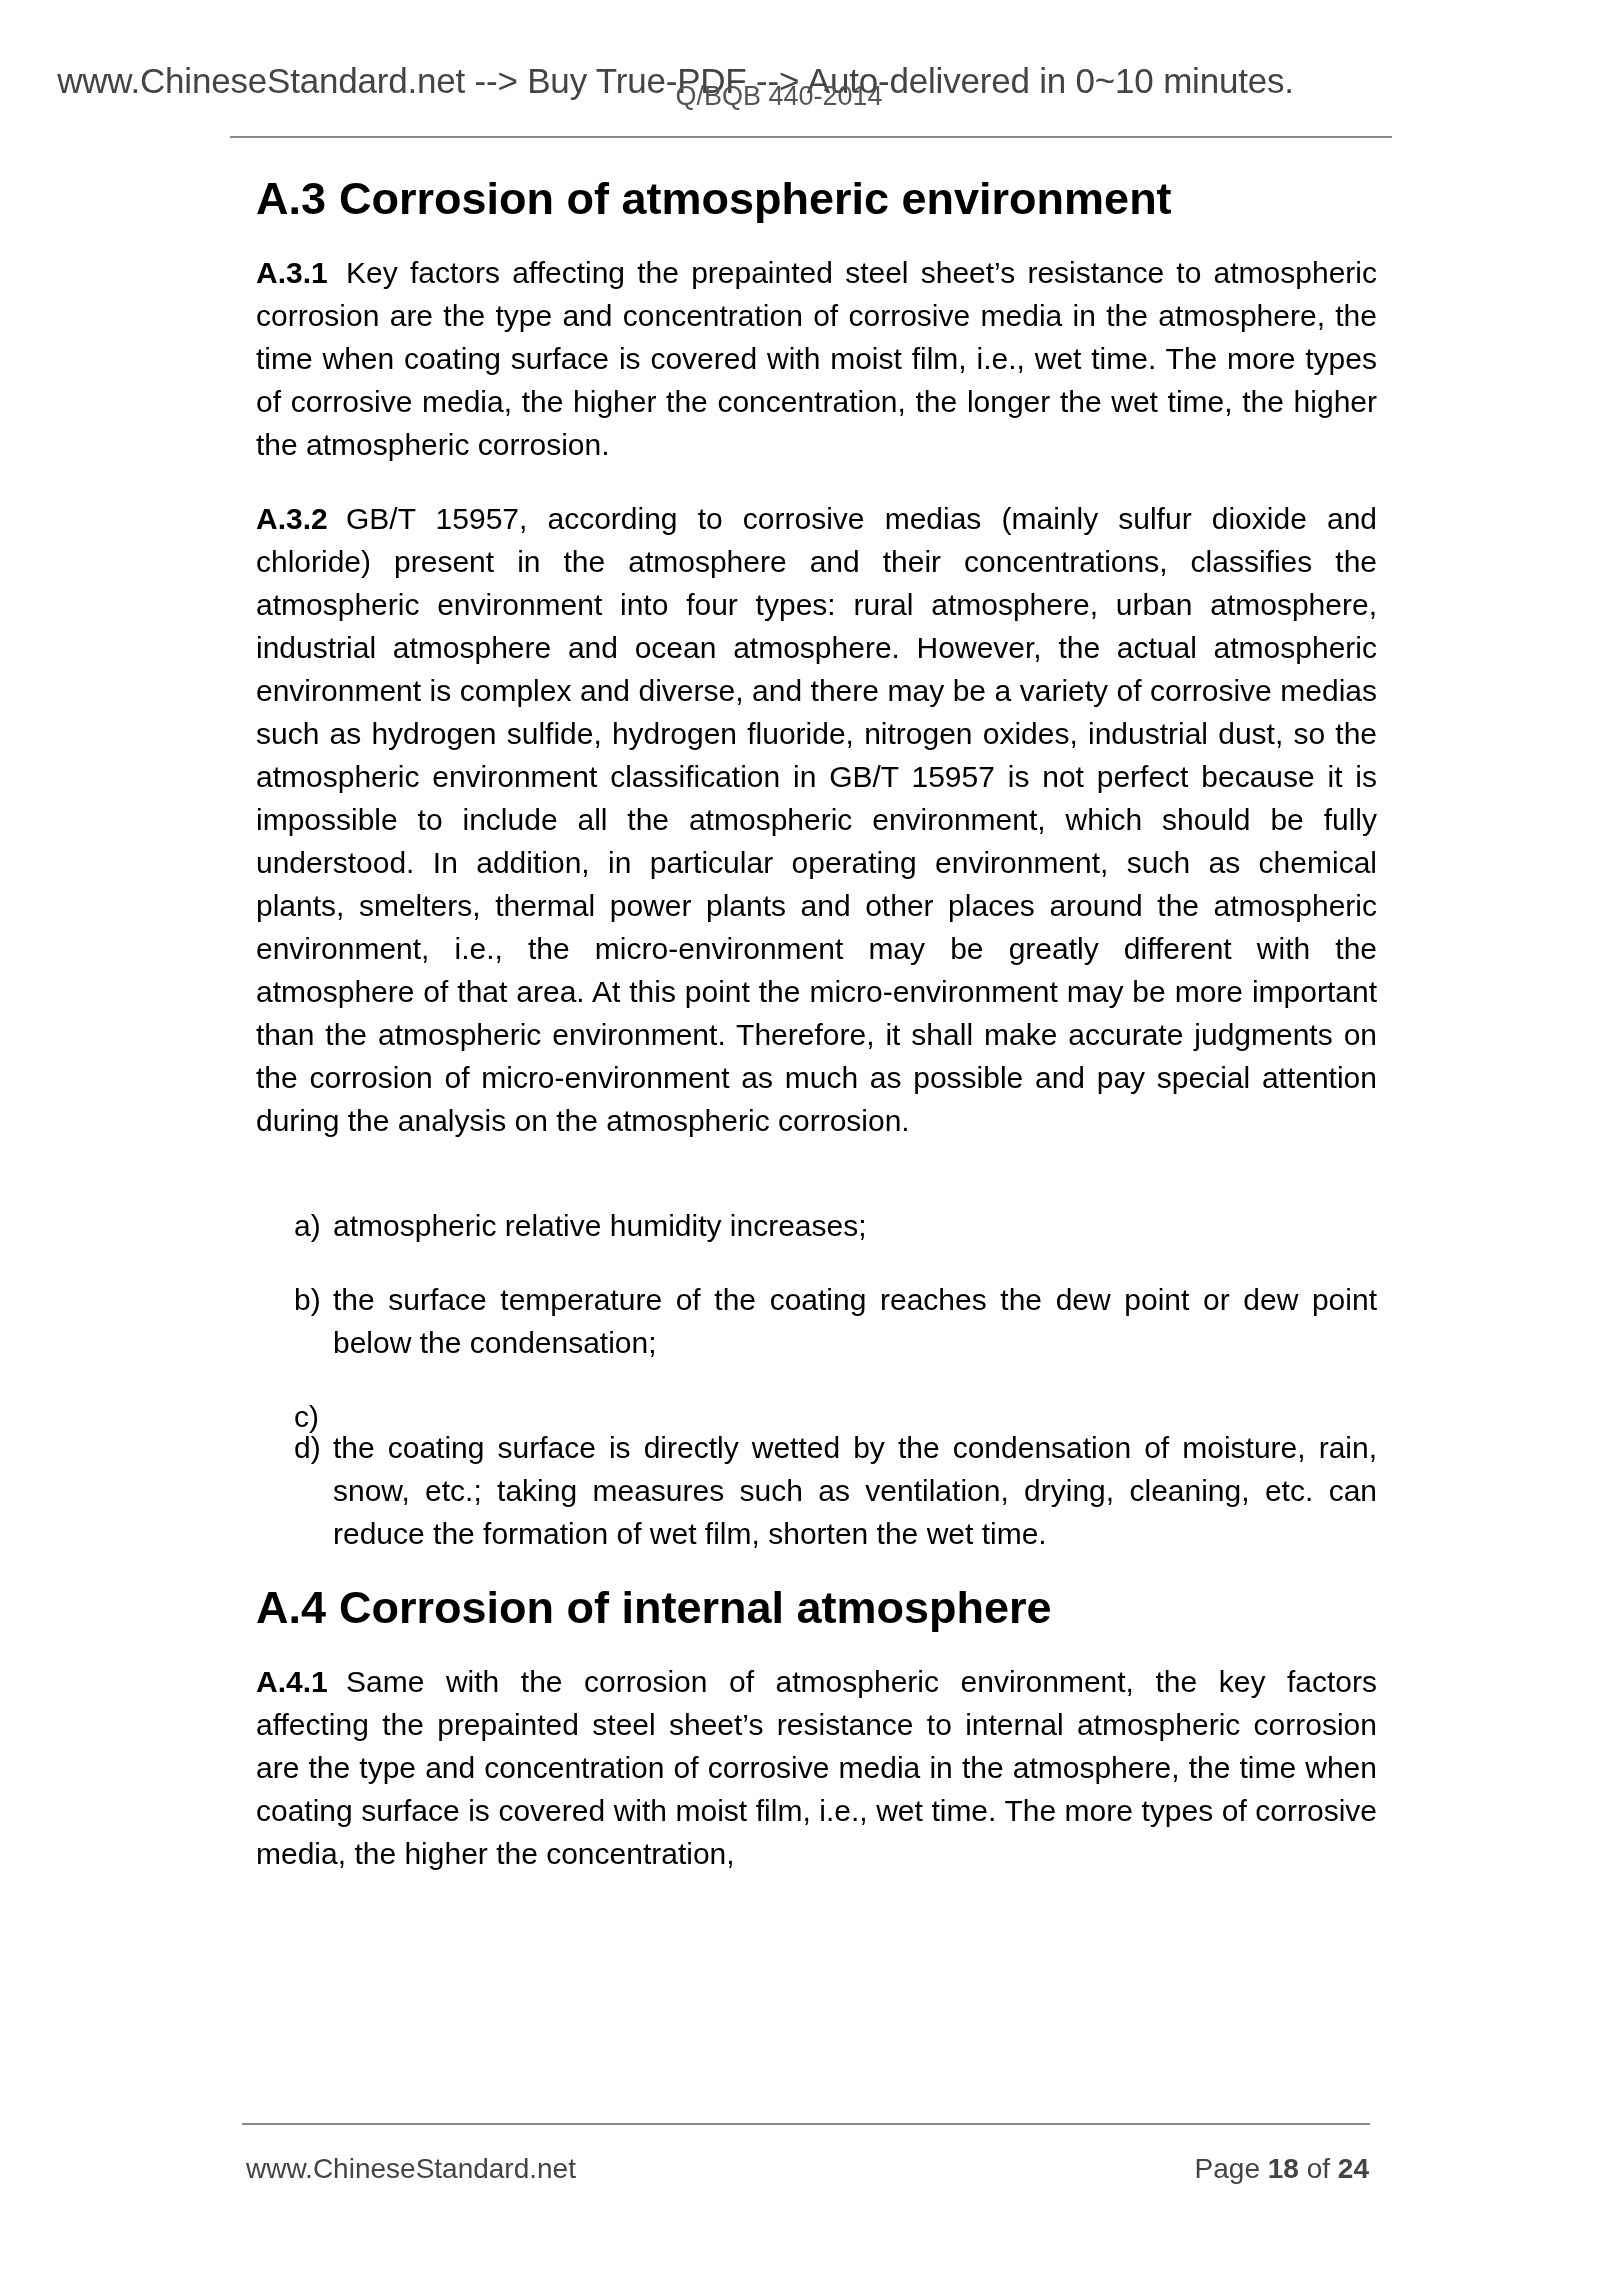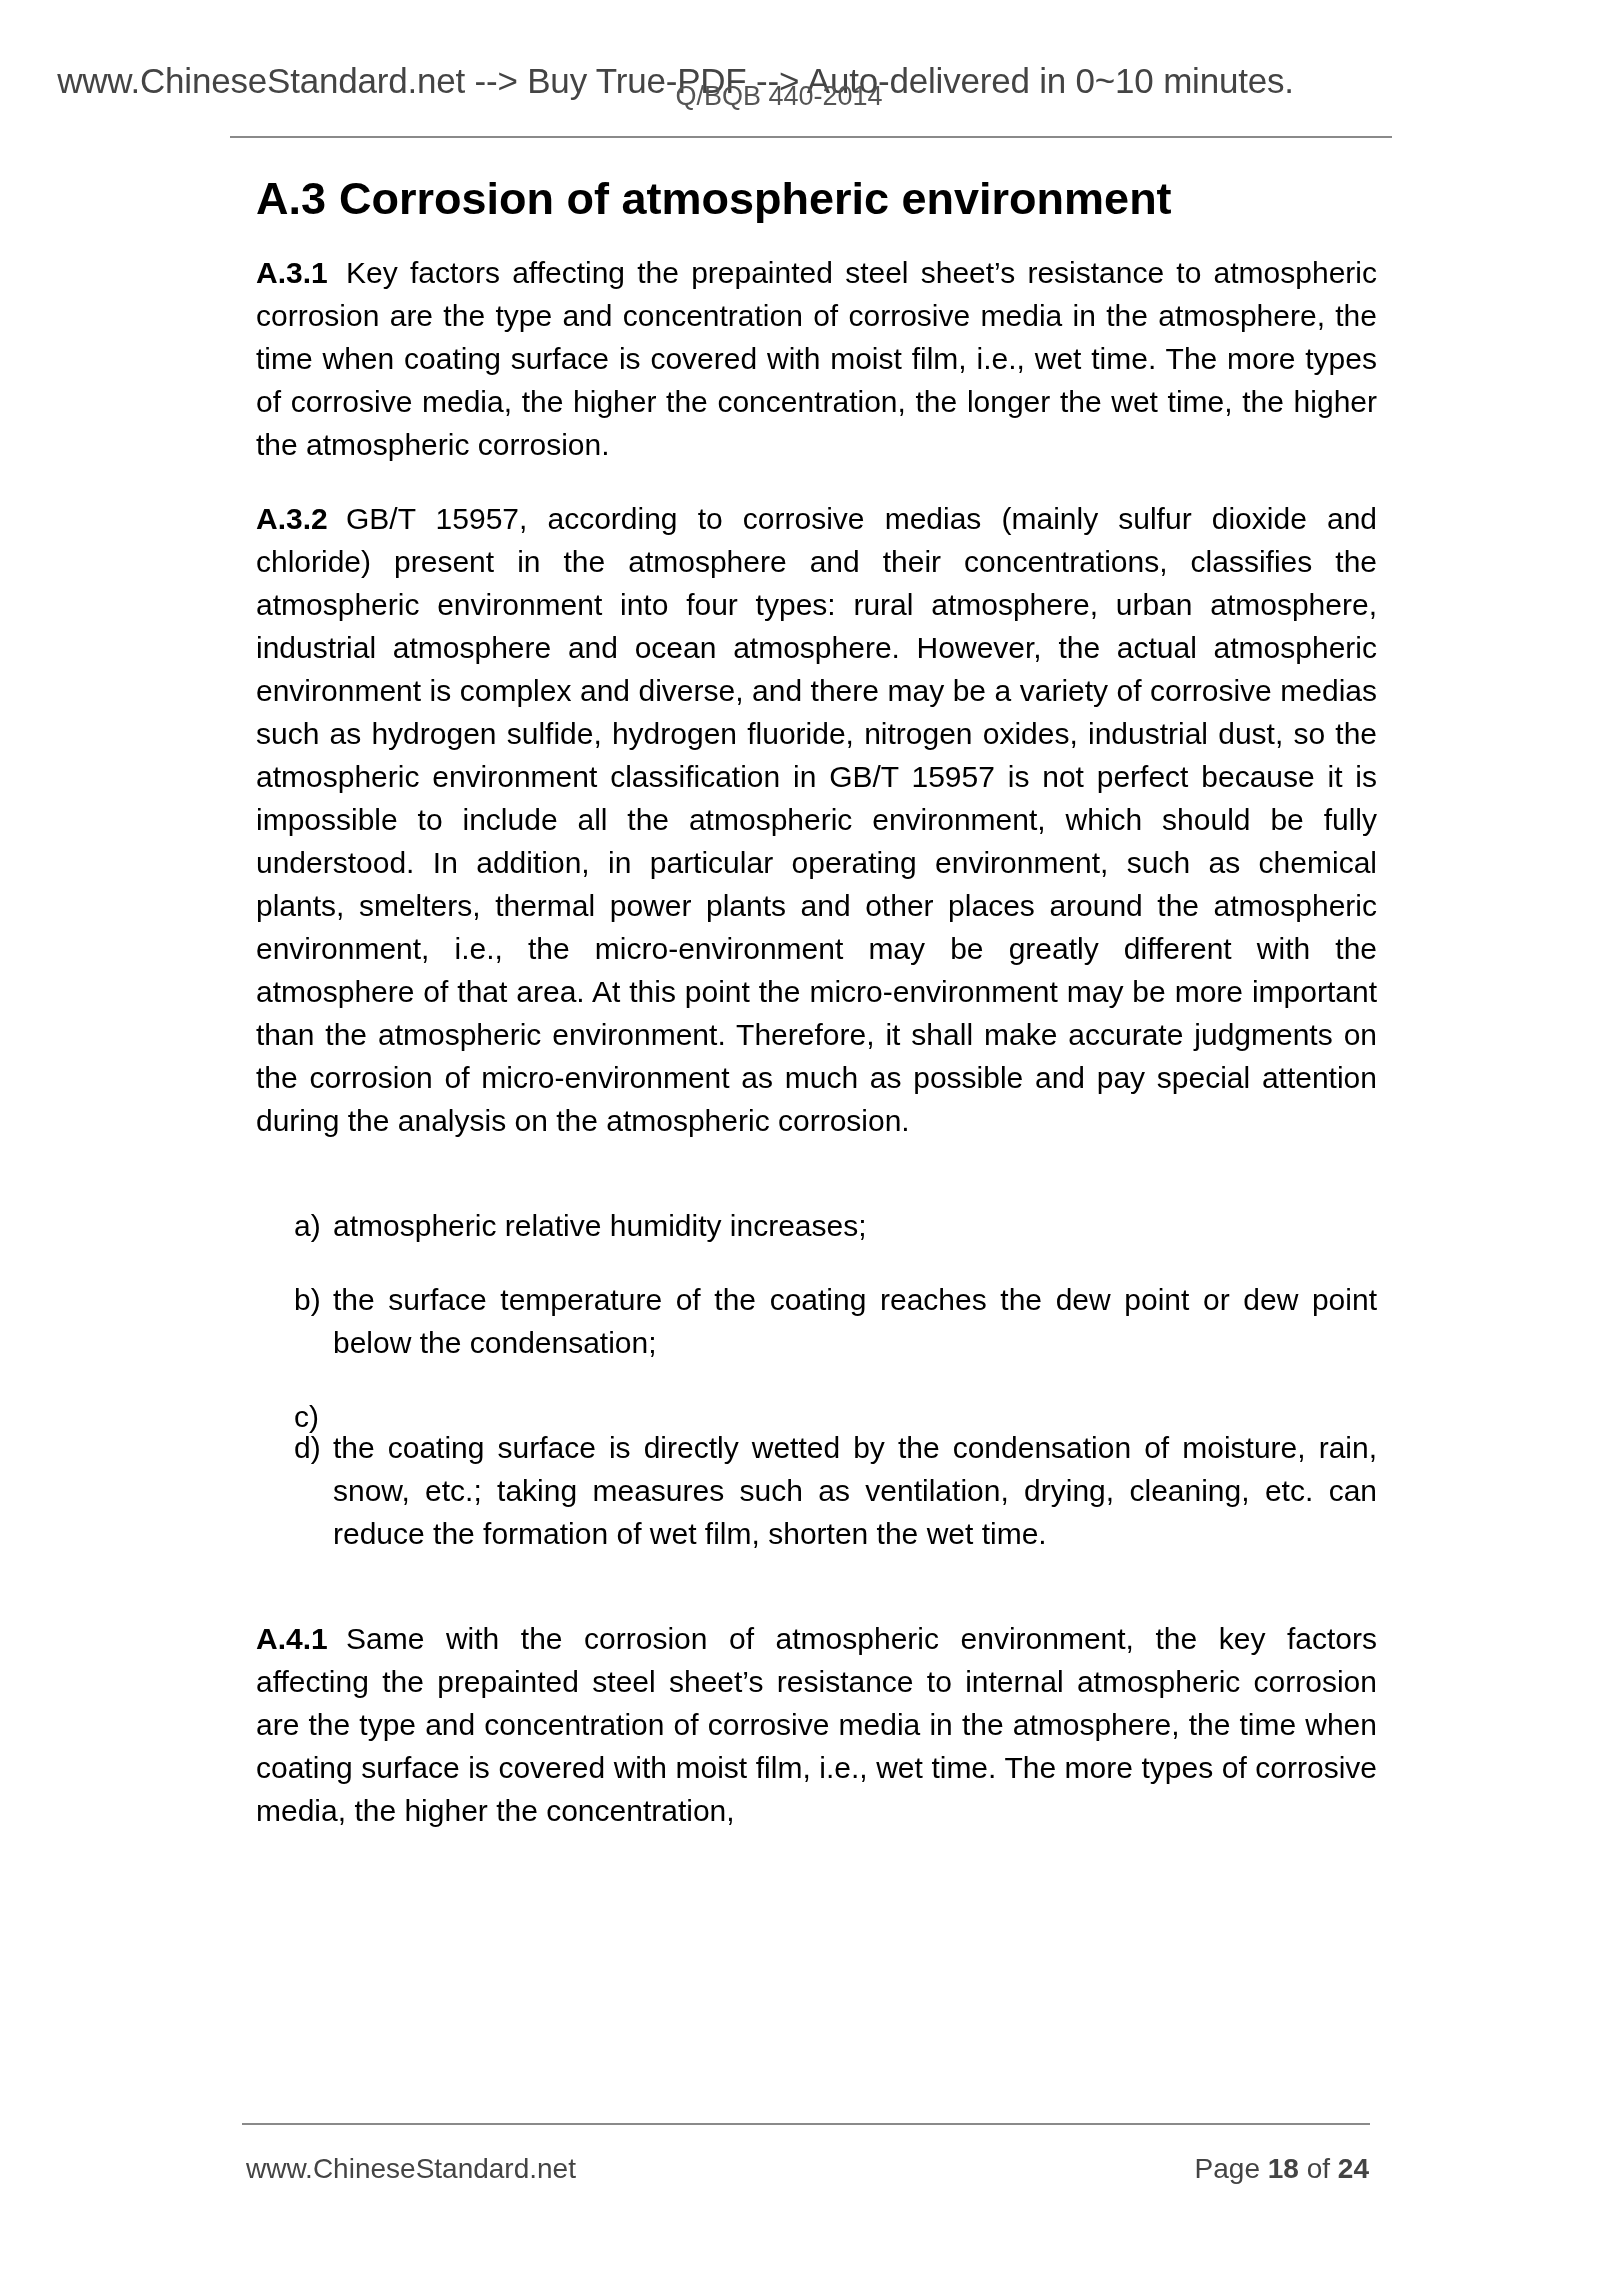--- a/index.html
+++ b/index.html
@@ -68,20 +68,23 @@
   <p class="list-item">
     <span class="lbl">c)</span>
   </p>
   <div class="gap-a"></div>
 
   <p class="list-item">
     <span class="lbl">d)</span><span>the coating surface is directly wetted by the condensation of moisture, rain, snow, etc.; taking measures such as ventilation, drying, cleaning, etc. can reduce the formation of wet film, shorten the wet time.</span>
   </p>
   <div class="gap-a"></div>
 
+  <h2 class="sec-head">
+    <span class="num">A.4</span><span>Corrosion of internal atmosphere</span>
+  </h2>
   <div class="gap-a"></div>
 
   <p class="clause">
     <span class="num">A.4.1</span><span>Same with the corrosion of atmospheric environment, the key factors affecting the prepainted steel sheet’s resistance to internal atmospheric corrosion are the type and concentration of corrosive media in the atmosphere, the time when coating surface is covered with moist film, i.e., wet time. The more types of corrosive media, the higher the concentration,</span>
   </p>
 </div>
 
 <div class="rule-bottom"></div>
 <a class="footer-link">www.ChineseStandard.net</a>
 <div class="footer-page">

